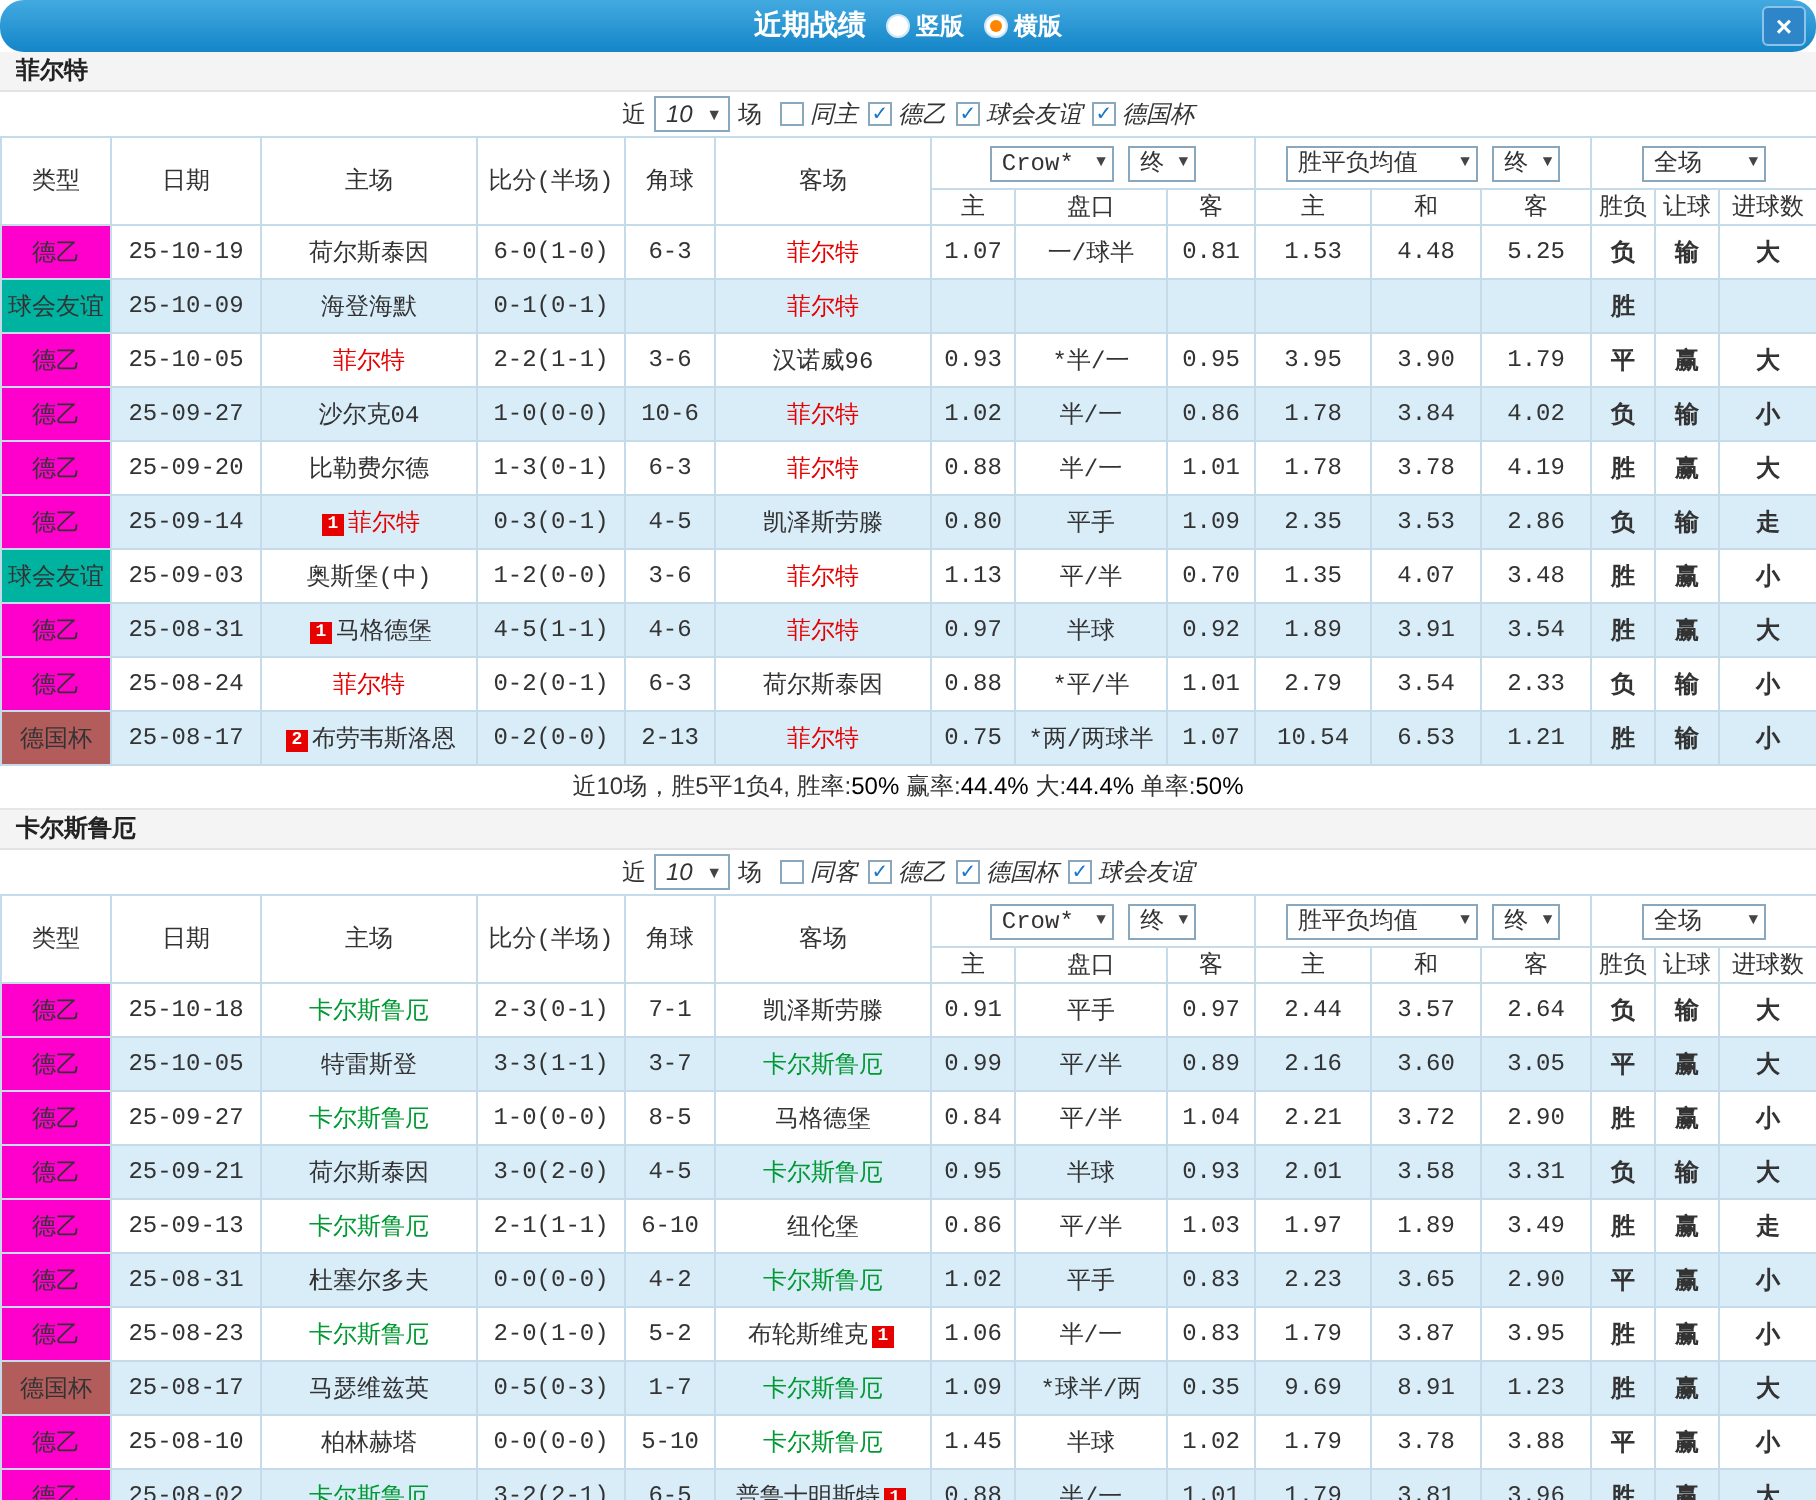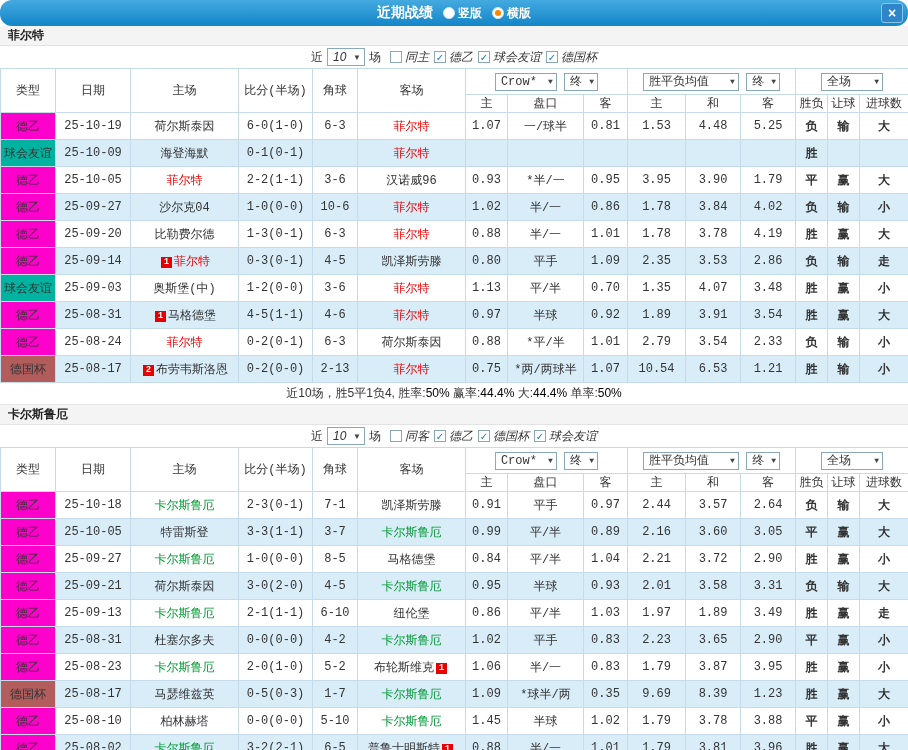--- a/index.html
+++ b/index.html
@@ -565,21 +565,21 @@
             <td class="type-cell t-cup">德国杯</td>
             <td>25-08-17</td>
             <td><span>马瑟维兹英</span></td>
             <td class="score-cell">0-5(0-3)</td>
             <td>1-7</td>
             <td><span style="color: rgb(0, 153, 51);">卡尔斯鲁厄</span></td>
             <td>1.09</td>
             <td>*球半/两</td>
             <td>0.35</td>
             <td>9.69</td>
-            <td>8.39</td>
+            <td>8.91</td>
             <td>1.23</td>
             <td class="res-cell c-win">胜</td>
             <td class="res-cell c-win">赢</td>
             <td class="res-cell c-win">大</td>
           </tr>
           <tr>
             <td class="type-cell t-league">德乙</td>
             <td>25-08-10</td>
             <td><span>柏林赫塔</span></td>
             <td class="score-cell">0-0(0-0)</td>

